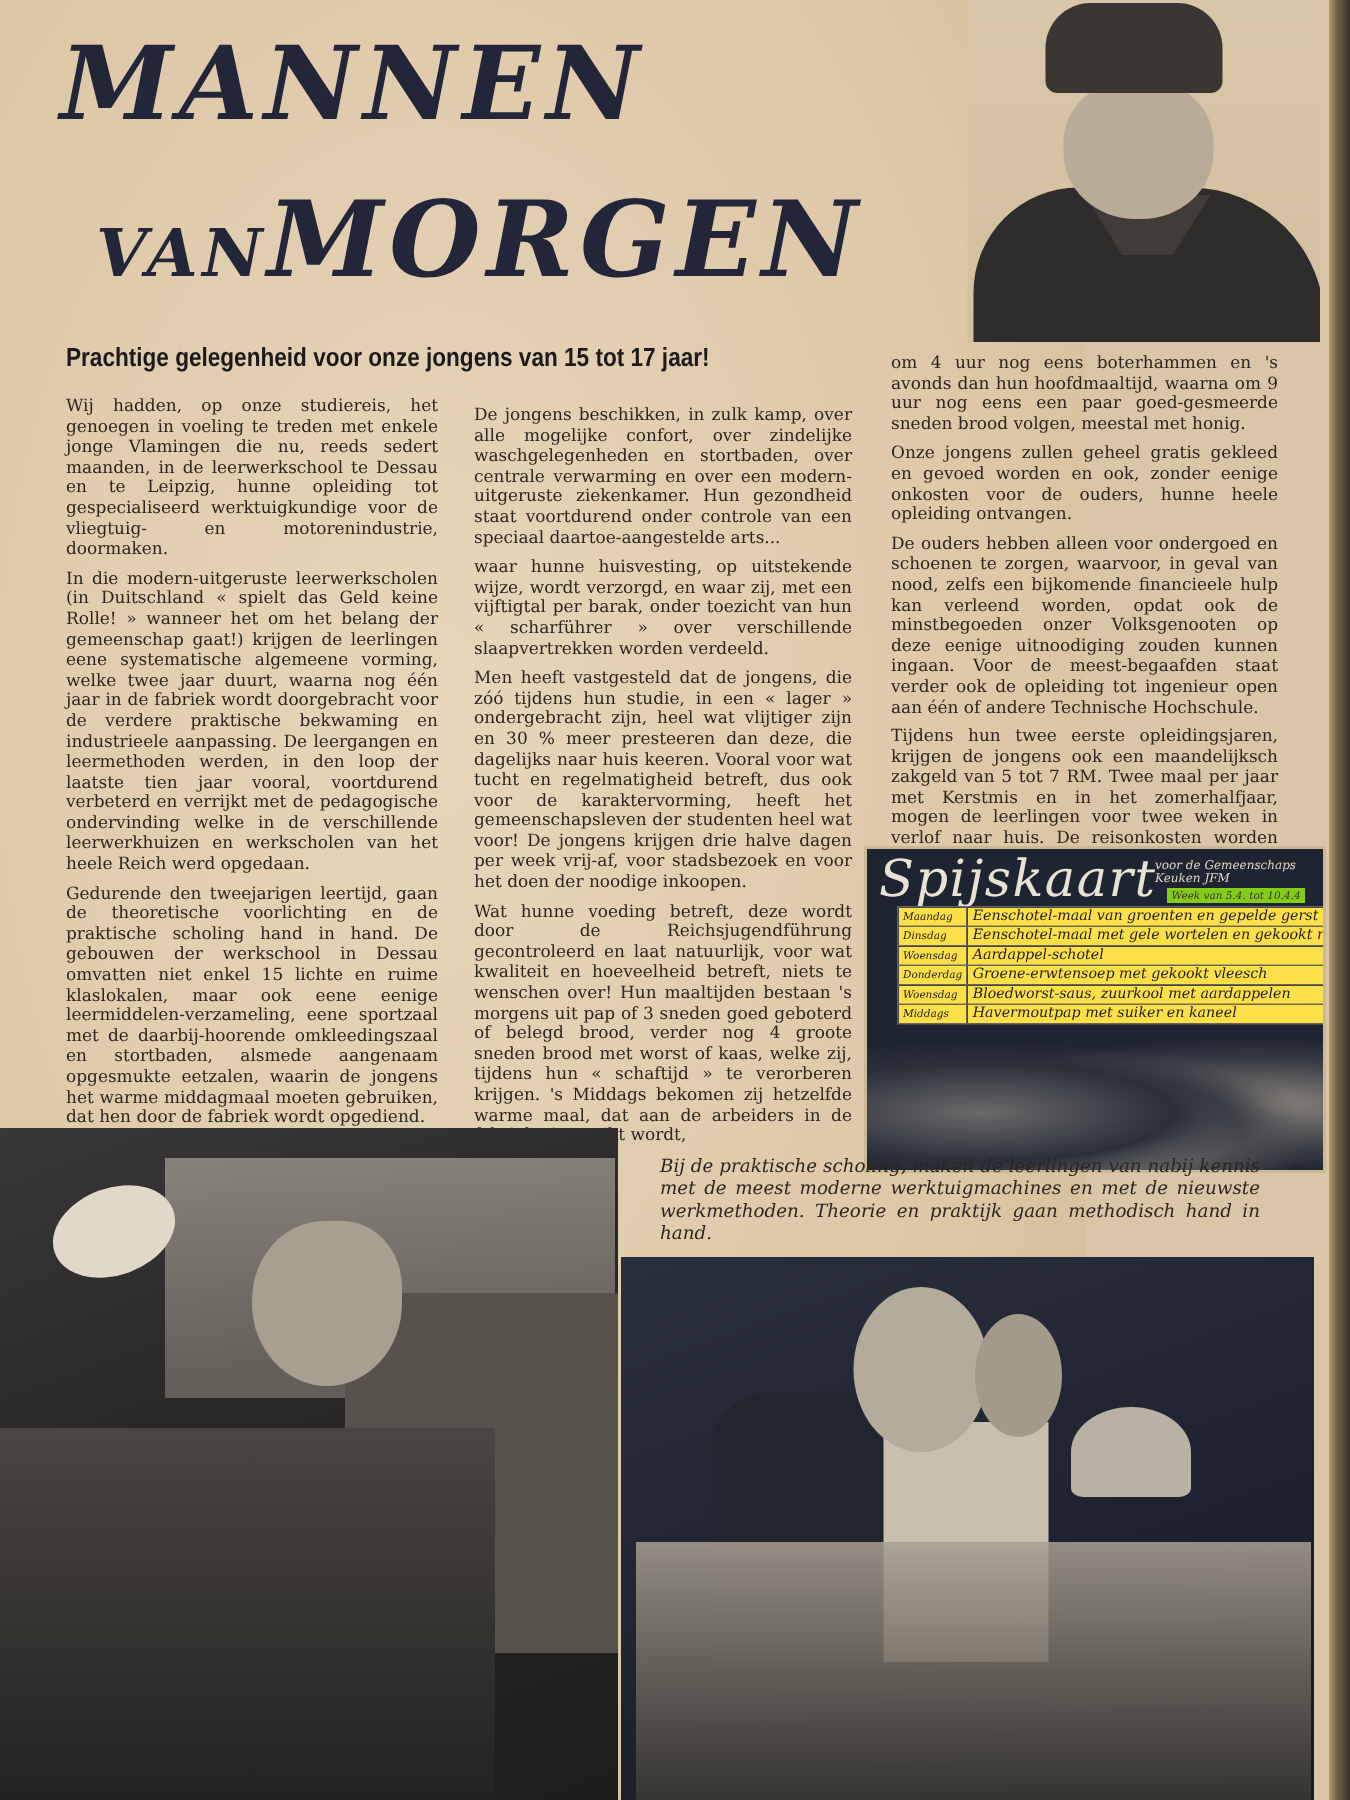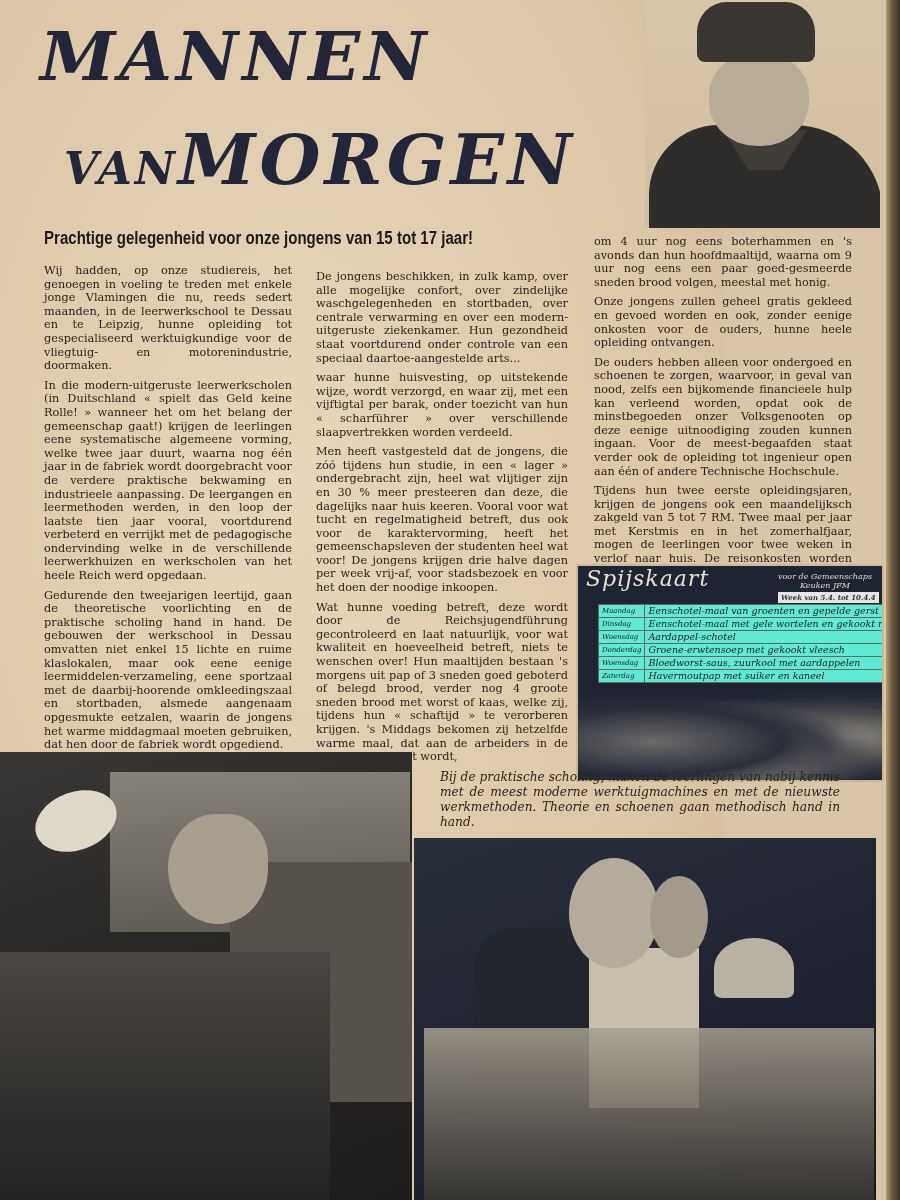--- a/index.html
+++ b/index.html
@@ -46,30 +46,30 @@
   .col1 { left: 44px; top: 264px; width: 248px; }
   .col2 { left: 316px; top: 270px; width: 252px; }
   .col3 { left: 594px; top: 235px; width: 258px; }
 
   .menu-card {
     position: absolute; left: 576px; top: 564px; width: 304px; height: 214px;
     background: #1f2433; border: 2px solid #c9b996; overflow: hidden;
   }
   .menu-title {
     position: absolute; left: 8px; top: 0; font-family: "DejaVu Serif", serif; font-style: italic;
-    font-size: 22px; color: #e8e2d2; letter-spacing: 1px;
+    font-size: 34px; color: #e8e2d2; letter-spacing: 1px;
   }
   .menu-sub {
-    position: absolute; left: 192px; top: 6px; font-size: 8px; line-height: 9px; color: #e0d8c6; font-style: italic; text-align: center; width: 110px;
+    position: absolute; left: 192px; top: 6px; font-size: 8px; line-height: 9px; color: #e0d8c6; font-style: italic; width: 110px;
   }
   .menu-week {
-    position: absolute; left: 200px; top: 26px; font-size: 7px; color: #333; background: #e5e5e5; padding: 1px 3px; font-style: italic; font-weight: bold;
+    position: absolute; left: 200px; top: 26px; font-size: 7px; color: #333; background: #84cc16; padding: 1px 3px; font-style: italic;
   }
   .menu-table { position: absolute; left: 20px; top: 38px; width: 278px; border-collapse: collapse; }
-  .menu-table td { background: #5eead4; border: 1px solid #6c6658; font-size: 9.5px; line-height: 12px; padding: 0 3px; color: #1c1c22; font-style: italic; white-space: nowrap; overflow: hidden; }
+  .menu-table td { background: #fde047; border: 1px solid #6c6658; font-size: 9.5px; line-height: 12px; padding: 0 3px; color: #1c1c22; font-style: italic; white-space: nowrap; overflow: hidden; }
   .menu-table td.day { width: 44px; font-size: 7px; }
   .menu-illus { position: absolute; left: 0; top: 118px; width: 304px; height: 96px;
     background: radial-gradient(ellipse at 25% 60%, #6a6a6a 0%, #2b2f3a 40%, transparent 60%),
                 radial-gradient(ellipse at 55% 75%, #9a958c 0%, #4a4a50 35%, transparent 55%),
                 radial-gradient(ellipse at 85% 55%, #8d8880 0%, #3a3c44 40%, transparent 60%), #1f2433; }
 
   .caption {
     position: absolute; left: 440px; top: 770px; width: 400px;
     font-family: "DejaVu Serif", serif; font-style: italic; font-size: 12.2px; line-height: 15px;
     color: #2b2620; text-align: justify;
@@ -159,29 +159,29 @@
           </tr>
       <tr>
             <td class="day">Donderdag</td>
             <td>Groene-erwtensoep met gekookt vleesch</td>
           </tr>
       <tr>
             <td class="day">Woensdag</td>
             <td>Bloedworst-saus, zuurkool met aardappelen</td>
           </tr>
       <tr>
-            <td class="day">Zaterdag</td>
+            <td class="day">Middags</td>
             <td>Havermoutpap met suiker en kaneel</td>
           </tr>
     </tbody>
       </table>
     <div class="menu-illus"></div>
   </div>
 
-  <div class="caption">Bij de praktische scholing, maken de leerlingen van nabij kennis met de meest moderne werktuigmachines en met de nieuwste werkmethoden. Theorie en schoenen gaan methodisch hand in hand.</div>
+  <div class="caption">Bij de praktische scholing, maken de leerlingen van nabij kennis met de meest moderne werktuigmachines en met de nieuwste werkmethoden. Theorie en praktijk gaan methodisch hand in hand.</div>
 
   <div class="photo photo1">
     <div class="window"></div>
     <div class="lamp"></div>
     <div class="torso"></div>
     <div class="head"></div>
     <div class="machine"></div>
   </div>
 
   <div class="photo photo2">

